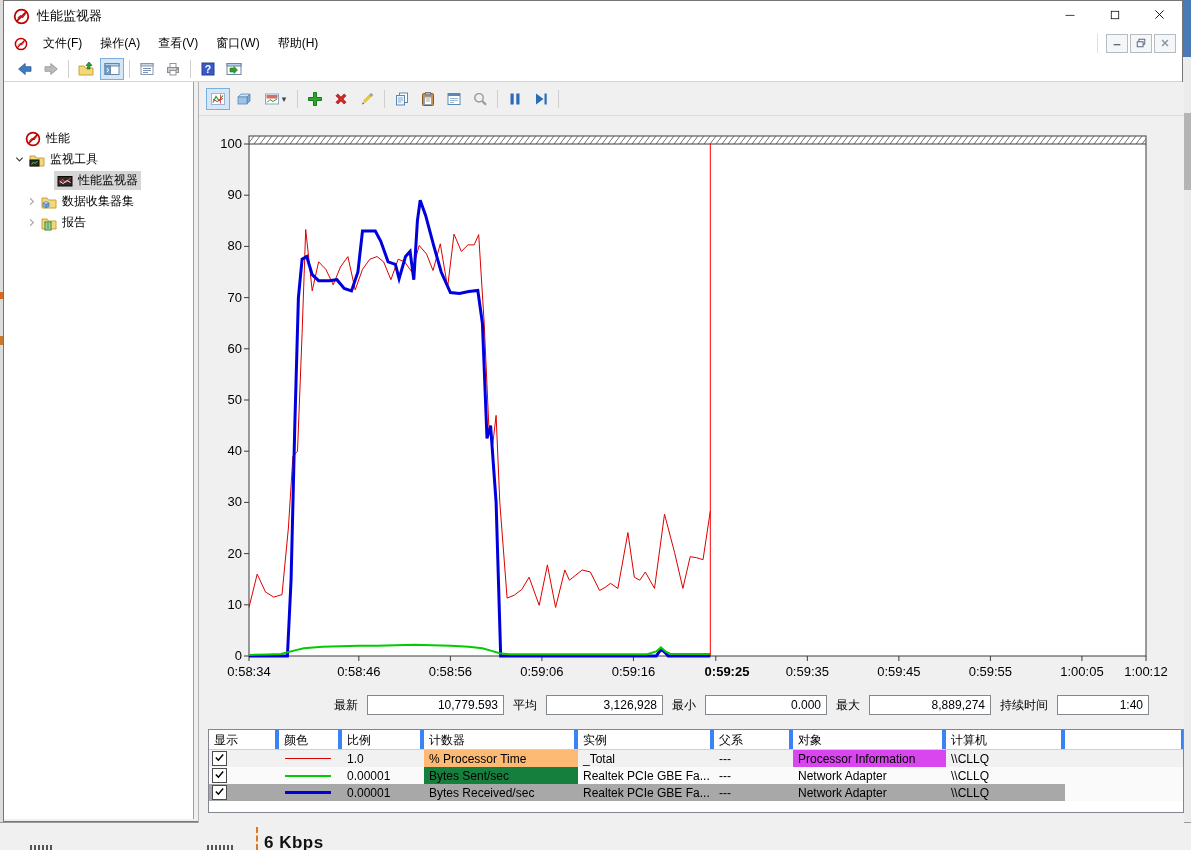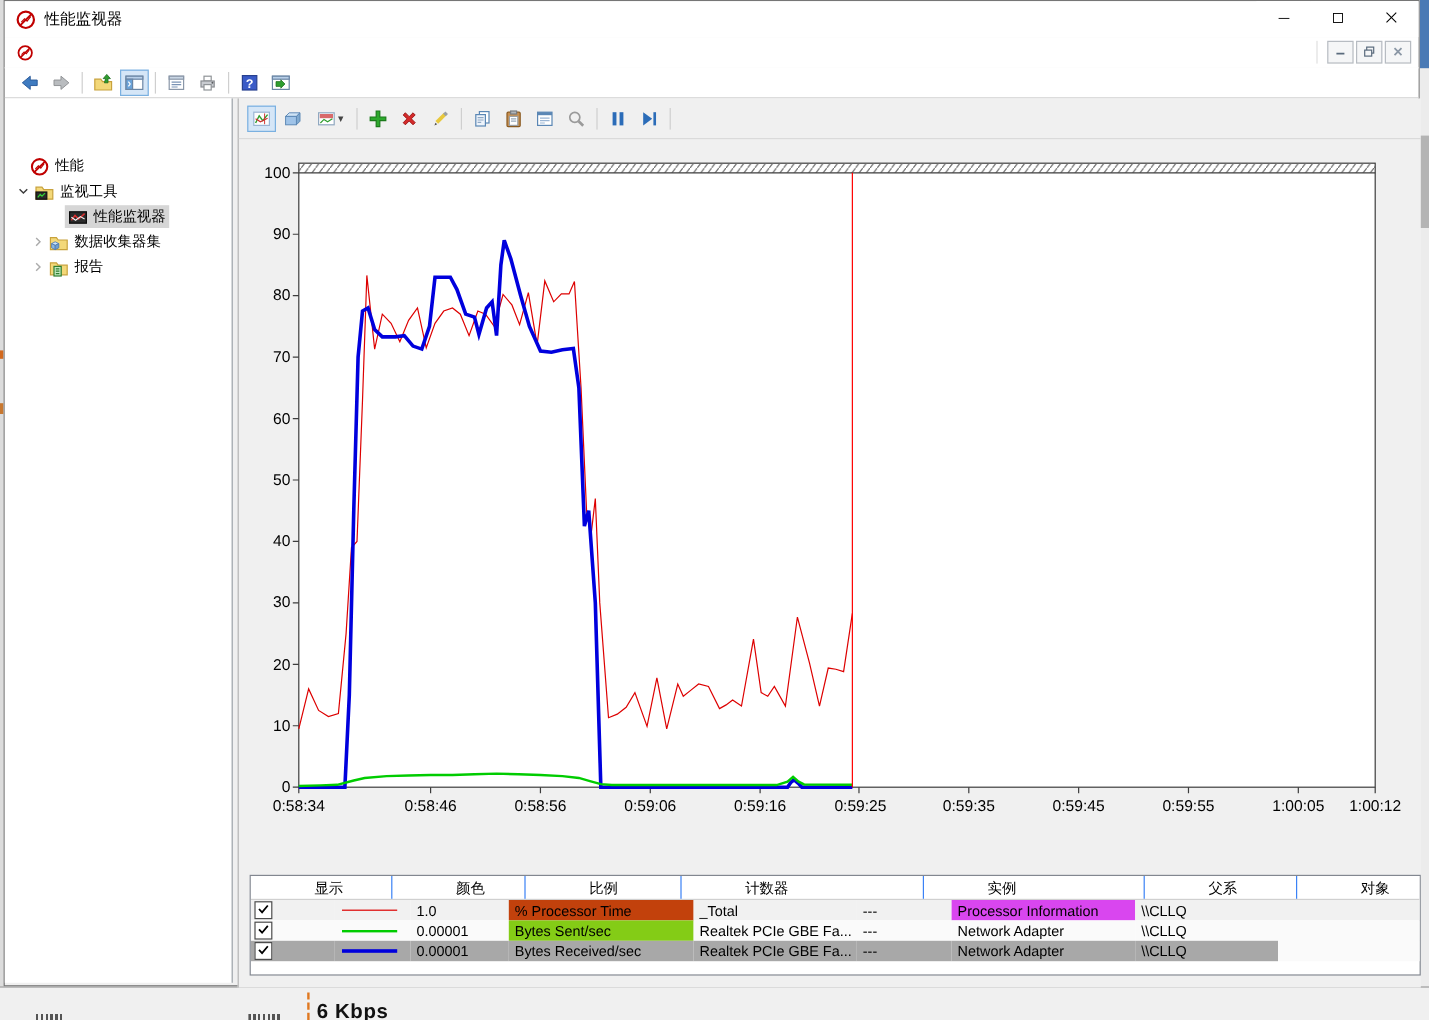--- a/index.html
+++ b/index.html
@@ -50,21 +50,21 @@
   .pm-toolbar{left:6px;top:4px;height:26px;display:flex;align-items:center;}
   .pm-line{left:0;top:33px;width:985px;height:0;border-top:1px solid #dadada;}
   .chart-wrap{left:0;top:0;width:986px;height:741px;}
   .ylab{position:absolute;width:30px;text-align:right;font-size:13px;color:#000;}
   .xlab{position:absolute;width:62px;text-align:center;font-size:13px;color:#000;}
   .stats-row{left:0;top:612px;right:18px;height:22px;display:flex;justify-content:flex-end;align-items:center;gap:9px;font-size:12px;color:#000;position:absolute;width:950px;}
   .stat-box{height:18px;background:#fff;border:1px solid #828790;display:flex;align-items:center;justify-content:flex-end;padding-right:5px;font-size:12px;}
   
   .legend{left:9px;top:647px;width:976px;height:84px;background:#ffffff;border:1px solid #828790;box-sizing:border-box;overflow:hidden;}
   .lg-header{display:flex;height:19px;border-bottom:1px solid #d0d0d0;background:#fff;}
-  .lg-hcell{font-size:12px;color:#000;padding:2px 16px 0 5px;box-sizing:border-box;border-right:1px solid #3b82f6;flex:none;overflow:hidden;white-space:nowrap;margin-left:48px;}
+  .lg-hcell{font-size:12px;color:#000;padding:2px 16px 0 5px;box-sizing:border-box;border-right:4px solid #3b82f6;flex:none;overflow:hidden;white-space:nowrap;}
   .lg-row{display:flex;height:17px;align-items:center;}
   .lg-cell{height:17px;box-sizing:border-box;flex:none;display:flex;align-items:center;padding-left:5px;font-size:12px;color:#000;overflow:hidden;white-space:nowrap;}
   .cbx{width:13px;height:13px;background:#fff;border:1px solid #4b4b4b;margin-left:3px;display:flex;align-items:center;justify-content:center;}
   .swatch{width:46px;margin-left:6px;}
 </style>
 </head>
 <body>
 
 <div class="abs right-strip-blue"></div>
 <div class="abs right-strip-gray"></div>
@@ -107,20 +107,27 @@
         </button>
       </span>
   </div>
 
   <div class="abs menubar">
     <span class="menu-icon"><svg viewBox="0 0 16 16">
           <circle cx="8" cy="8" r="6.4" fill="#fff" stroke="#c00000" stroke-width="1.7"></circle>
           <path d="M4.5 9.8 L7 7.2 L9 9 L11.8 5.4" stroke="#c00000" stroke-width="1" fill="none"></path>
           <line x1="3.6" y1="12.4" x2="12.4" y2="3.6" stroke="#c00000" stroke-width="1.5"></line>
         </svg></span>
+    <span style="display:flex;">
+        <span class="menu-item">文件(F)</span>
+        <span class="menu-item">操作(A)</span>
+        <span class="menu-item">查看(V)</span>
+        <span class="menu-item">窗口(W)</span>
+        <span class="menu-item">帮助(H)</span>
+      </span>
     <span class="mdi-group">
         <button class="mdi-btn">
           <span><svg viewBox="0 0 12 12" width="10" height="10">
               <line x1="2" y1="8" x2="10" y2="8" stroke="#5a6b7d" stroke-width="1.6"></line>
             </svg></span>
         </button>
         <button class="mdi-btn">
           <span><svg viewBox="0 0 12 12" width="10" height="10">
               <rect x="3.5" y="1.5" width="7" height="6" fill="none" stroke="#5a6b7d" stroke-width="1.2"></rect>
               <rect x="1.5" y="4.5" width="7" height="6" fill="#f5f6f7" stroke="#5a6b7d" stroke-width="1.2"></rect>
@@ -457,26 +464,38 @@
         <div class="ylab" style="left: 13px; top: 361.2px;">40</div>
         <div class="ylab" style="left: 13px; top: 412.4px;">30</div>
         <div class="ylab" style="left: 13px; top: 463.6px;">20</div>
         <div class="ylab" style="left: 13px; top: 514.8px;">10</div>
         <div class="ylab" style="left: 13px; top: 566px;">0</div>
         <div class="xlab" style="left: 19px; top: 582px;">0:58:34</div>
         <div class="xlab" style="left: 128.837px; top: 582px;">0:58:46</div>
         <div class="xlab" style="left: 220.367px; top: 582px;">0:58:56</div>
         <div class="xlab" style="left: 311.898px; top: 582px;">0:59:06</div>
         <div class="xlab" style="left: 403.429px; top: 582px;">0:59:16</div>
-        <div class="xlab" style="left: 487px; top: 582px;">0:59:25</div>
+        <div class="xlab" style="left: 497px; top: 582px; font-weight: bold;">0:59:25</div>
         <div class="xlab" style="left: 577.337px; top: 582px;">0:59:35</div>
         <div class="xlab" style="left: 668.867px; top: 582px;">0:59:45</div>
         <div class="xlab" style="left: 760.398px; top: 582px;">0:59:55</div>
         <div class="xlab" style="left: 851.929px; top: 582px;">1:00:05</div>
         <div class="xlab" style="left: 916px; top: 582px;">1:00:12</div>
+      </div>
+    <div class="stats-row" id="stats-row">
+        <span>最新</span>
+        <span class="stat-box" style="width: 130px;">10,779.593</span>
+        <span>平均</span>
+        <span class="stat-box" style="width: 110px;">3,126,928</span>
+        <span>最小</span>
+        <span class="stat-box" style="width: 115px;">0.000</span>
+        <span>最大</span>
+        <span class="stat-box" style="width: 115px;">8,889,274</span>
+        <span>持续时间</span>
+        <span class="stat-box" style="width: 85px;">1:40</span>
       </div>
     <div class="abs legend" id="legend">
         <div class="lg-header">
           <div class="lg-hcell" style="width: 70px;">显示</div>
           <div class="lg-hcell" style="width: 63px;">颜色</div>
           <div class="lg-hcell" style="width: 82px;">比例</div>
           <div class="lg-hcell" style="width: 154px;">计数器</div>
           <div class="lg-hcell" style="width: 136px;">实例</div>
           <div class="lg-hcell" style="width: 79px;">父系</div>
           <div class="lg-hcell" style="width: 153px;">对象</div>
@@ -488,40 +507,40 @@
             <span class="cbx">
               <span><svg viewBox="0 0 12 12" width="11" height="11">
                   <path d="M2 6 L4.8 9 L10 2.8" stroke="#000" stroke-width="1.6" fill="none"></path>
                 </svg></span>
             </span>
           </div>
           <div class="lg-cell" style="width: 63px; background: rgb(241, 241, 241); padding-left: 0px;">
             <span class="swatch" style="height: 1px; background: rgb(221, 0, 0);"></span>
           </div>
           <div class="lg-cell" style="width: 82px; background: rgb(241, 241, 241);">1.0</div>
-          <div class="lg-cell" style="width: 154px; background: #c2410c; text-align: center;">% Processor Time</div>
+          <div class="lg-cell" style="width: 154px; background: #fdba74; text-align: center;">% Processor Time</div>
           <div class="lg-cell" style="width: 136px; background: rgb(241, 241, 241);">_Total</div>
           <div class="lg-cell" style="width: 79px; background: rgb(241, 241, 241);">---</div>
           <div class="lg-cell" style="width: 153px; background: #d946ef;">Processor Information</div>
           <div class="lg-cell" style="width: 119px; background: rgb(241, 241, 241);">\\CLLQ</div>
           <div class="lg-cell" style="width: 120px; background: rgb(241, 241, 241);"></div>
         </div>
         <div class="lg-row">
           <div class="lg-cell" style="width: 70px; background: rgb(250, 250, 250); padding-left: 0px;">
             <span class="cbx">
               <span><svg viewBox="0 0 12 12" width="11" height="11">
                   <path d="M2 6 L4.8 9 L10 2.8" stroke="#000" stroke-width="1.6" fill="none"></path>
                 </svg></span>
             </span>
           </div>
           <div class="lg-cell" style="width: 63px; background: rgb(250, 250, 250); padding-left: 0px;">
             <span class="swatch" style="height: 2px; background: rgb(0, 204, 0);"></span>
           </div>
           <div class="lg-cell" style="width: 82px; background: rgb(250, 250, 250);">0.00001</div>
-          <div class="lg-cell" style="width: 154px; background: #84cc16;">Bytes Sent/sec</div>
+          <div class="lg-cell" style="width: 154px; background: #15803d;">Bytes Sent/sec</div>
           <div class="lg-cell" style="width: 136px; background: rgb(250, 250, 250);">Realtek PCIe GBE Fa...</div>
           <div class="lg-cell" style="width: 79px; background: rgb(250, 250, 250);">---</div>
           <div class="lg-cell" style="width: 153px; background: rgb(250, 250, 250);">Network Adapter</div>
           <div class="lg-cell" style="width: 119px; background: rgb(250, 250, 250);">\\CLLQ</div>
           <div class="lg-cell" style="width: 120px; background: rgb(250, 250, 250);"></div>
         </div>
         <div class="lg-row">
           <div class="lg-cell" style="width: 70px; background: rgb(168, 168, 168); padding-left: 0px;">
             <span class="cbx">
               <span><svg viewBox="0 0 12 12" width="11" height="11">

